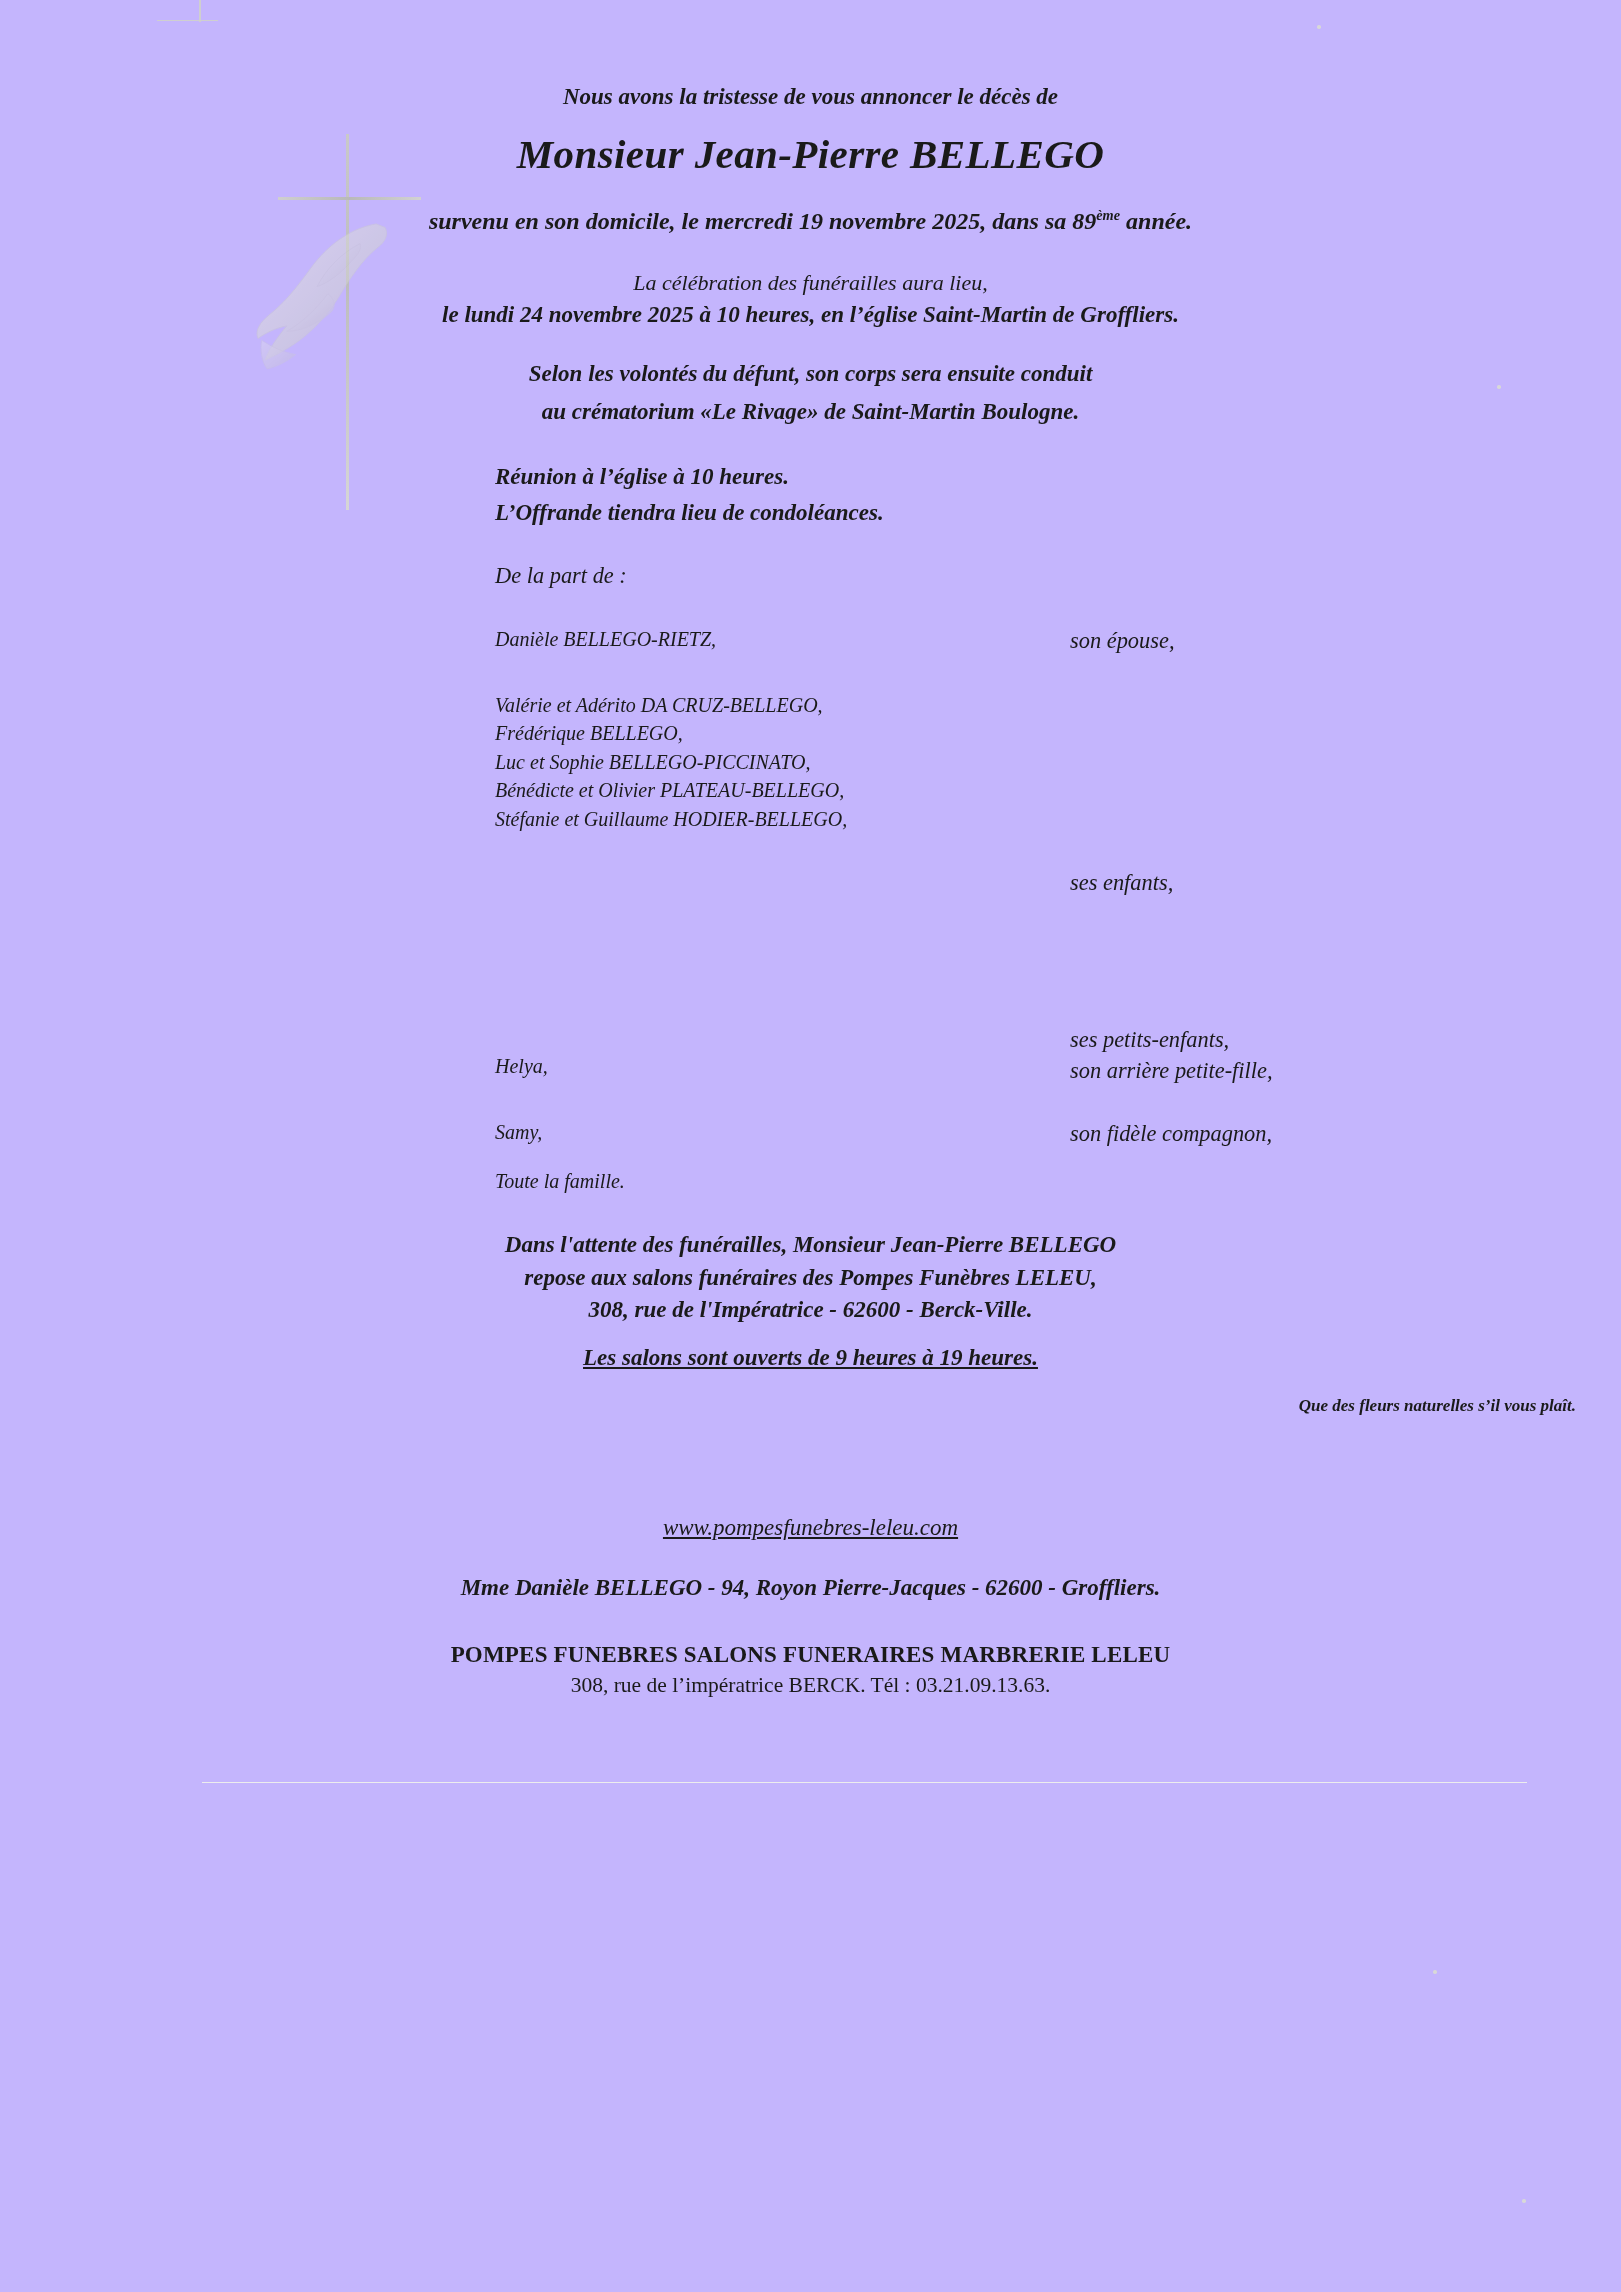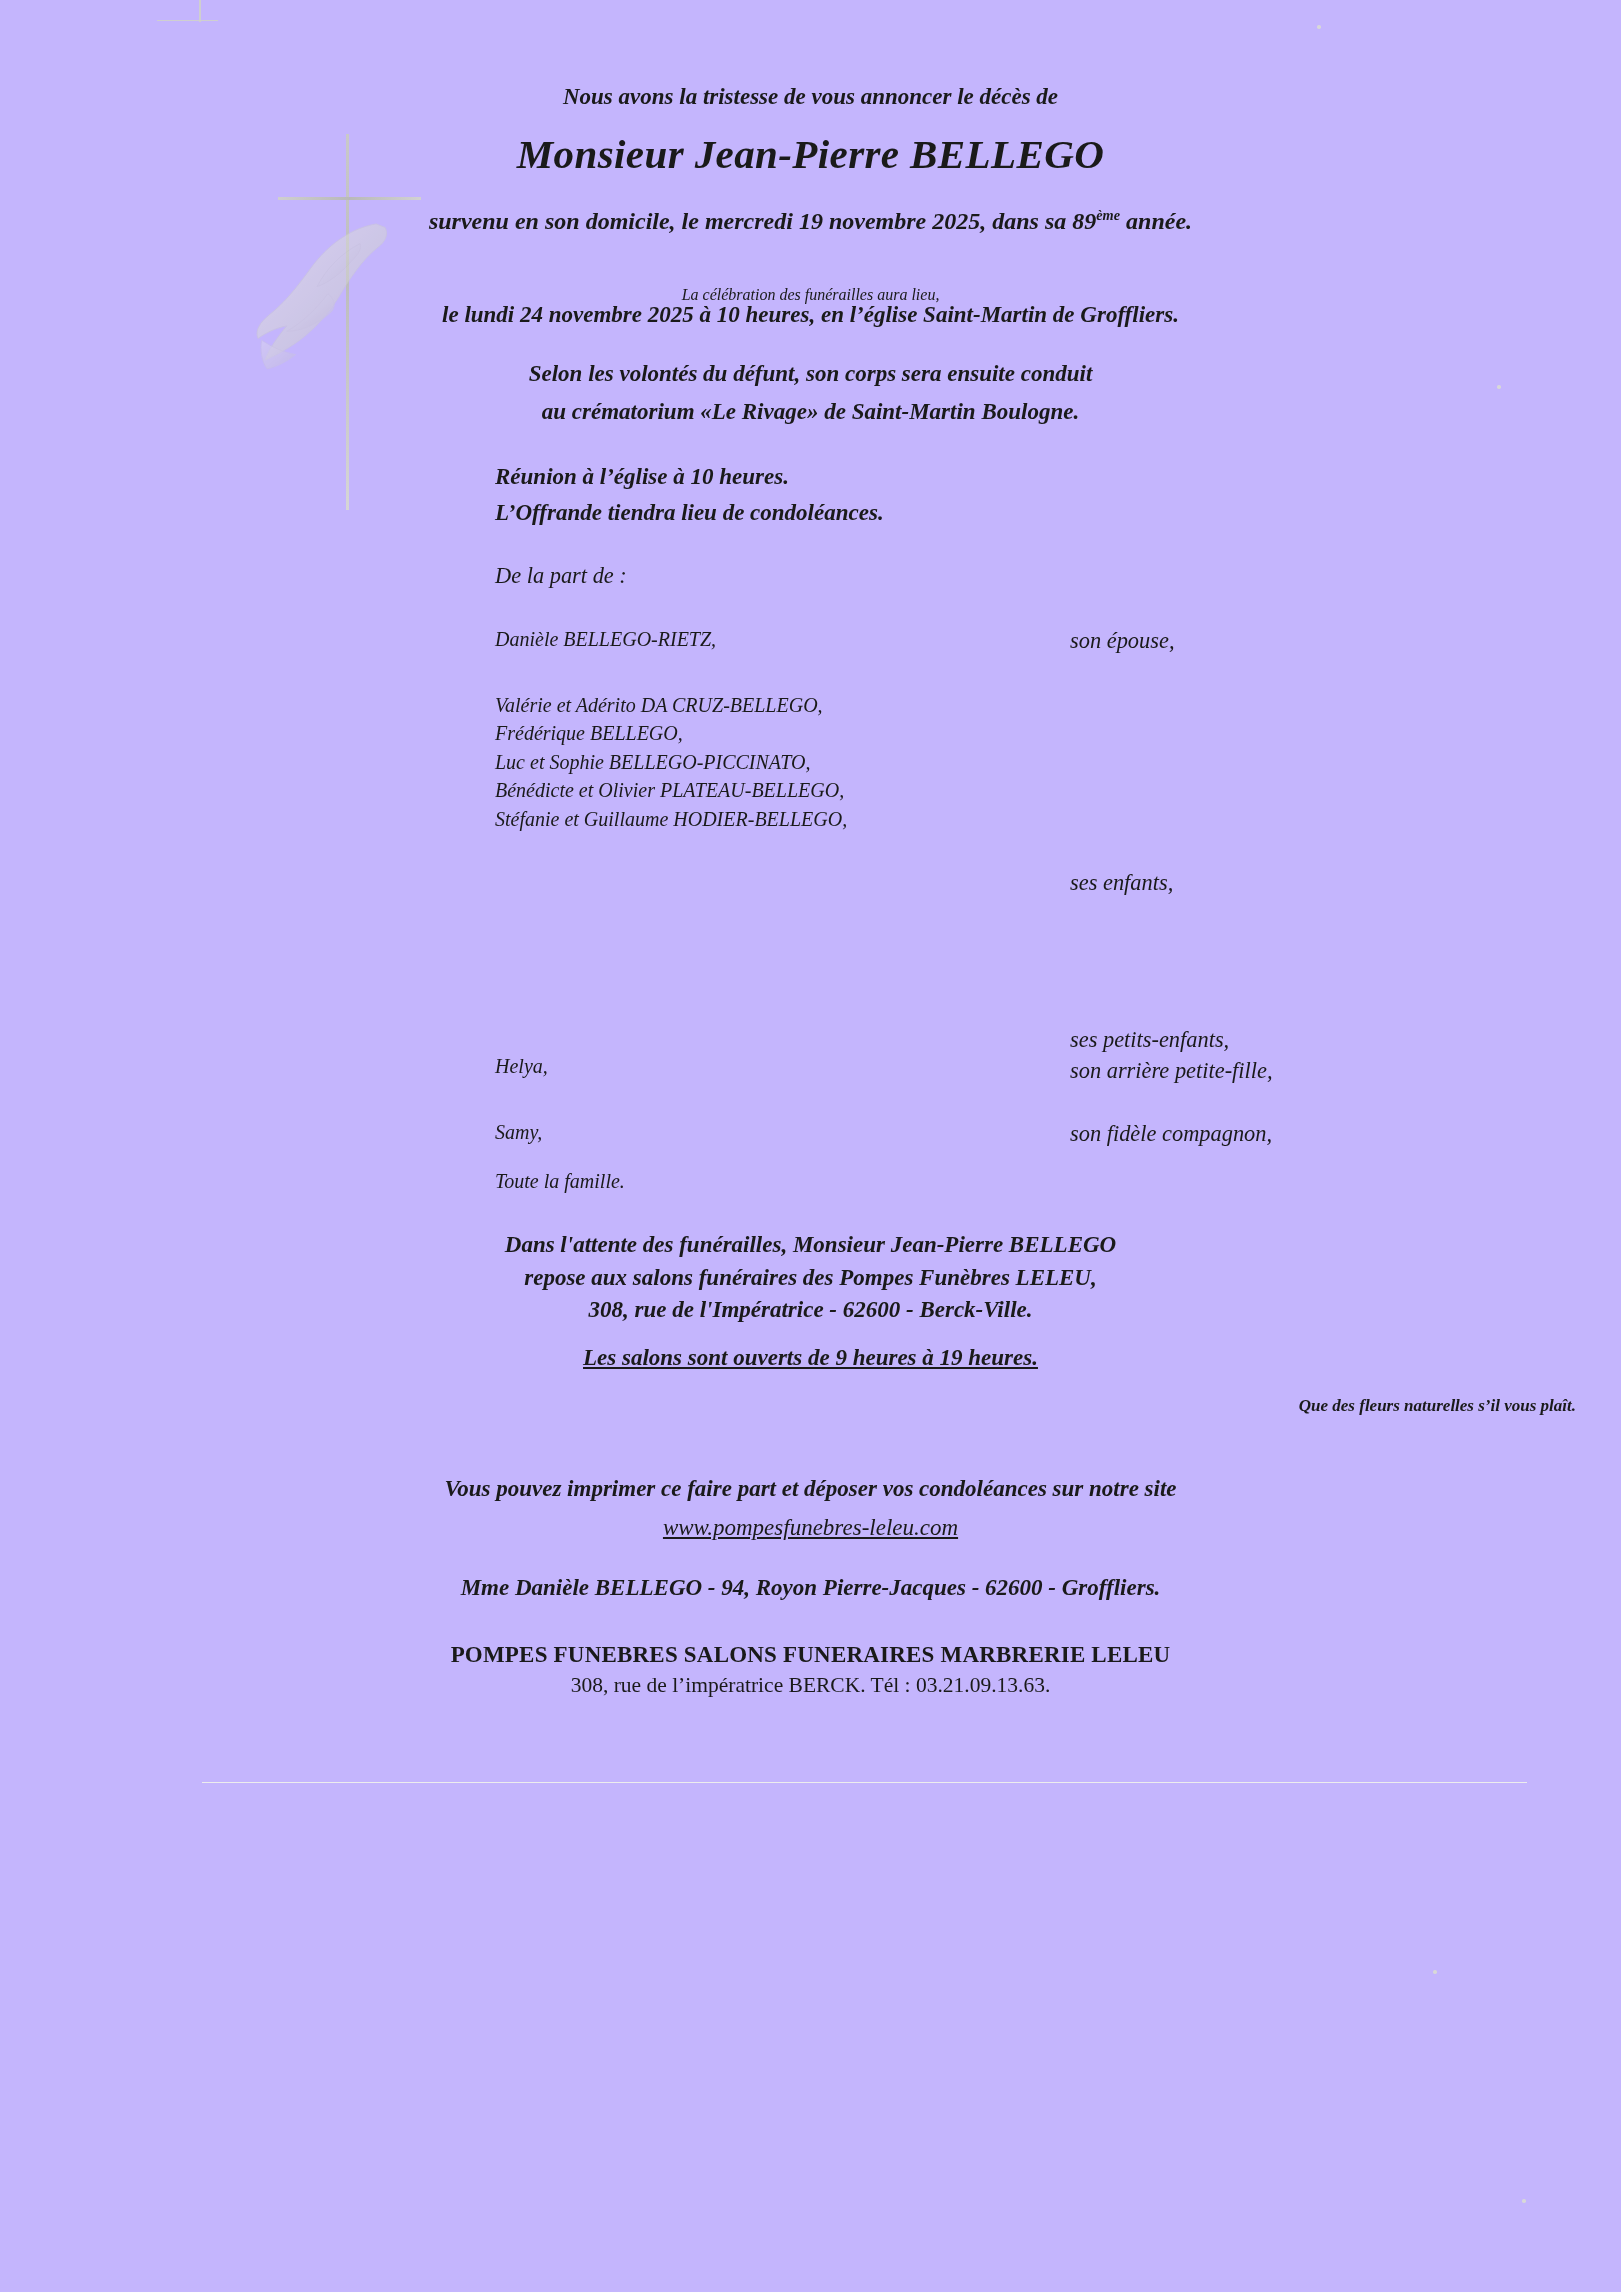--- a/index.html
+++ b/index.html
@@ -94,22 +94,22 @@
     font-size: 41px;
     letter-spacing: 0.4px;
   }
   .death-details {
     left: 0; right: 0; top: 204px;
     font-size: 24px;
   }
   .sup { font-size: 14.3px; vertical-align: super; }
 
   .ceremony {
-    left: 0; right: 0; top: 284px;
-    font-size: 16px;
+    left: 0; right: 0; top: 267px;
+    font-size: 22px;
     text-align: center;
   }
   .ceremony-line2 {
     left: 0; right: 0; top: 299px;
     font-size: 23px;
   }
   .cremation {
     left: 0; right: 0; top: 358px;
     font-size: 23px;
   }
@@ -266,21 +266,20 @@
   <div class="t col-left family i">Toute la famille.</div>
 
   <div class="t center repose bi"><span>Dans l'attente des funérailles, Monsieur Jean-Pierre BELLEGO</span>
 <span>repose aux salons funéraires des Pompes Funèbres LELEU,</span>
 <span>308, rue de l'Impératrice - 62600 - Berck-Ville.</span></div>
 
   <div class="t center salons-open bi"><span>Les salons sont ouverts de 9 heures à 19 heures.</span></div>
 
   <div class="t flowers bi">Que des fleurs naturelles s’il vous plaît.</div>
 
-  <div class="t center print-note bi">Vous pouvez imprimer ce faire part et déposer vos condoléances sur notre site</div>
   <div class="t center website i"><span>www.pompesfunebres-leleu.com</span></div>
 
   <div class="t center mme-line bi">Mme Danièle BELLEGO - 94, Royon Pierre-Jacques - 62600 - Groffliers.</div>
 
   <div class="t center company">POMPES FUNEBRES SALONS FUNERAIRES MARBRERIE LELEU</div>
   <div class="t center company-addr">308, rue de l’impératrice BERCK. Tél : 03.21.09.13.63.</div>
 
 </div>
 
 

